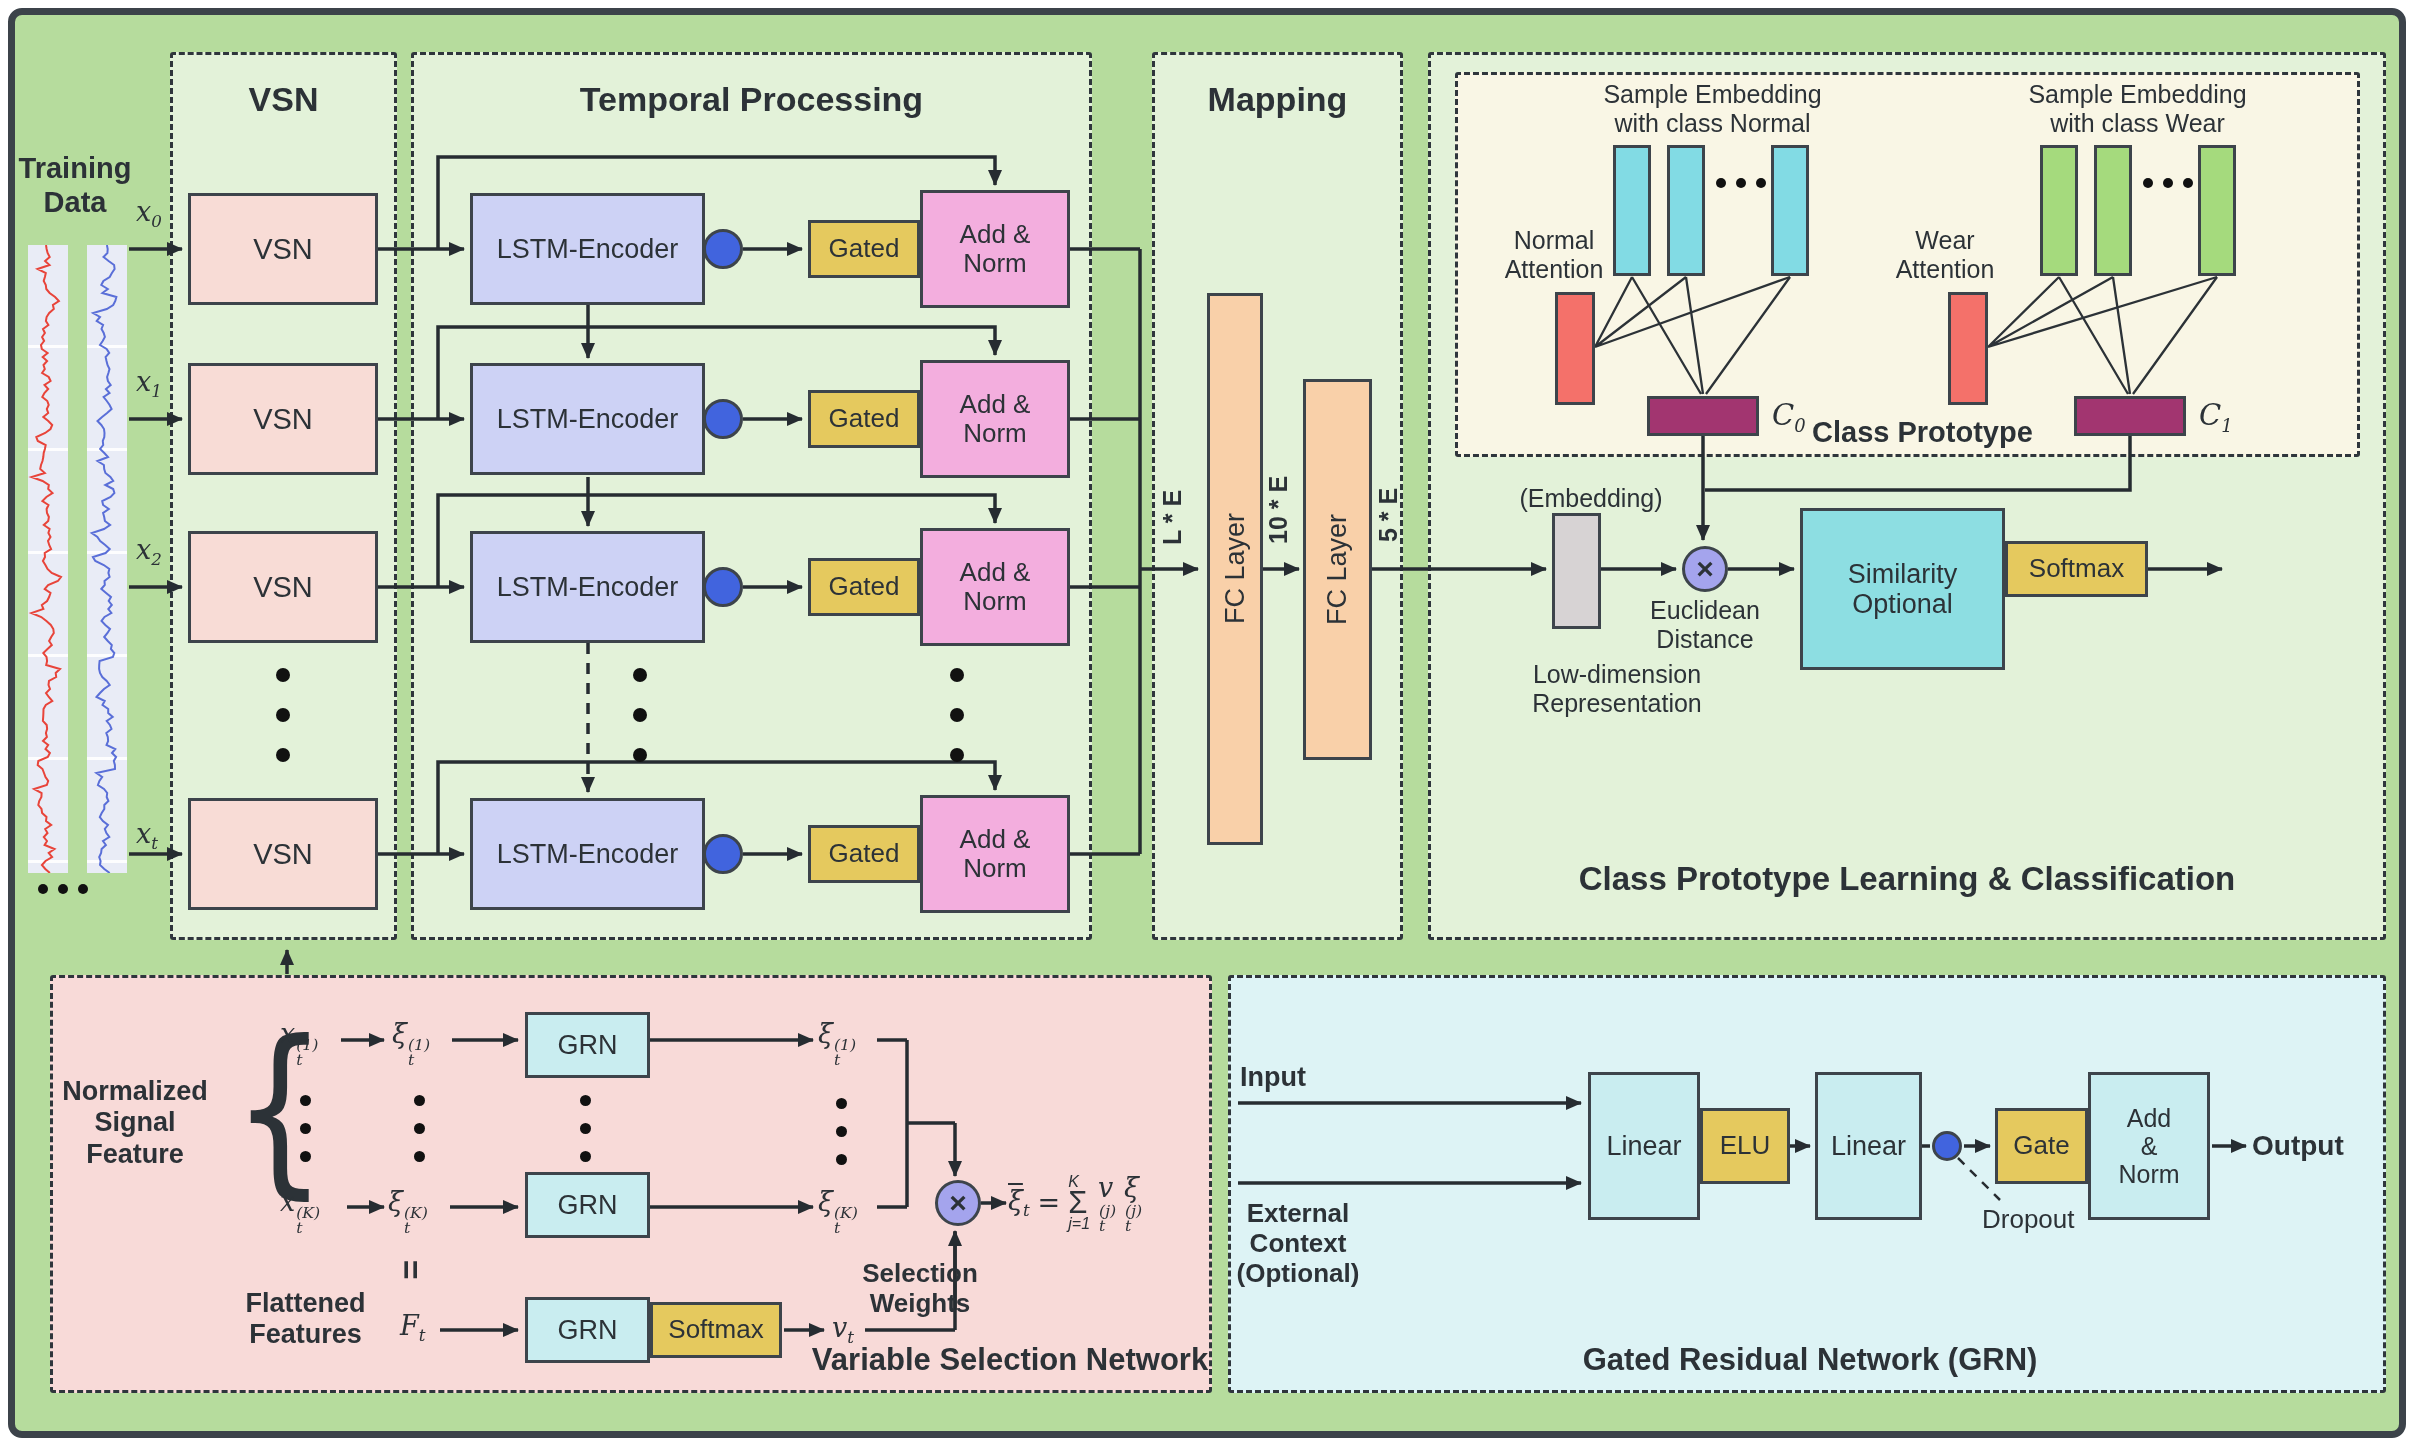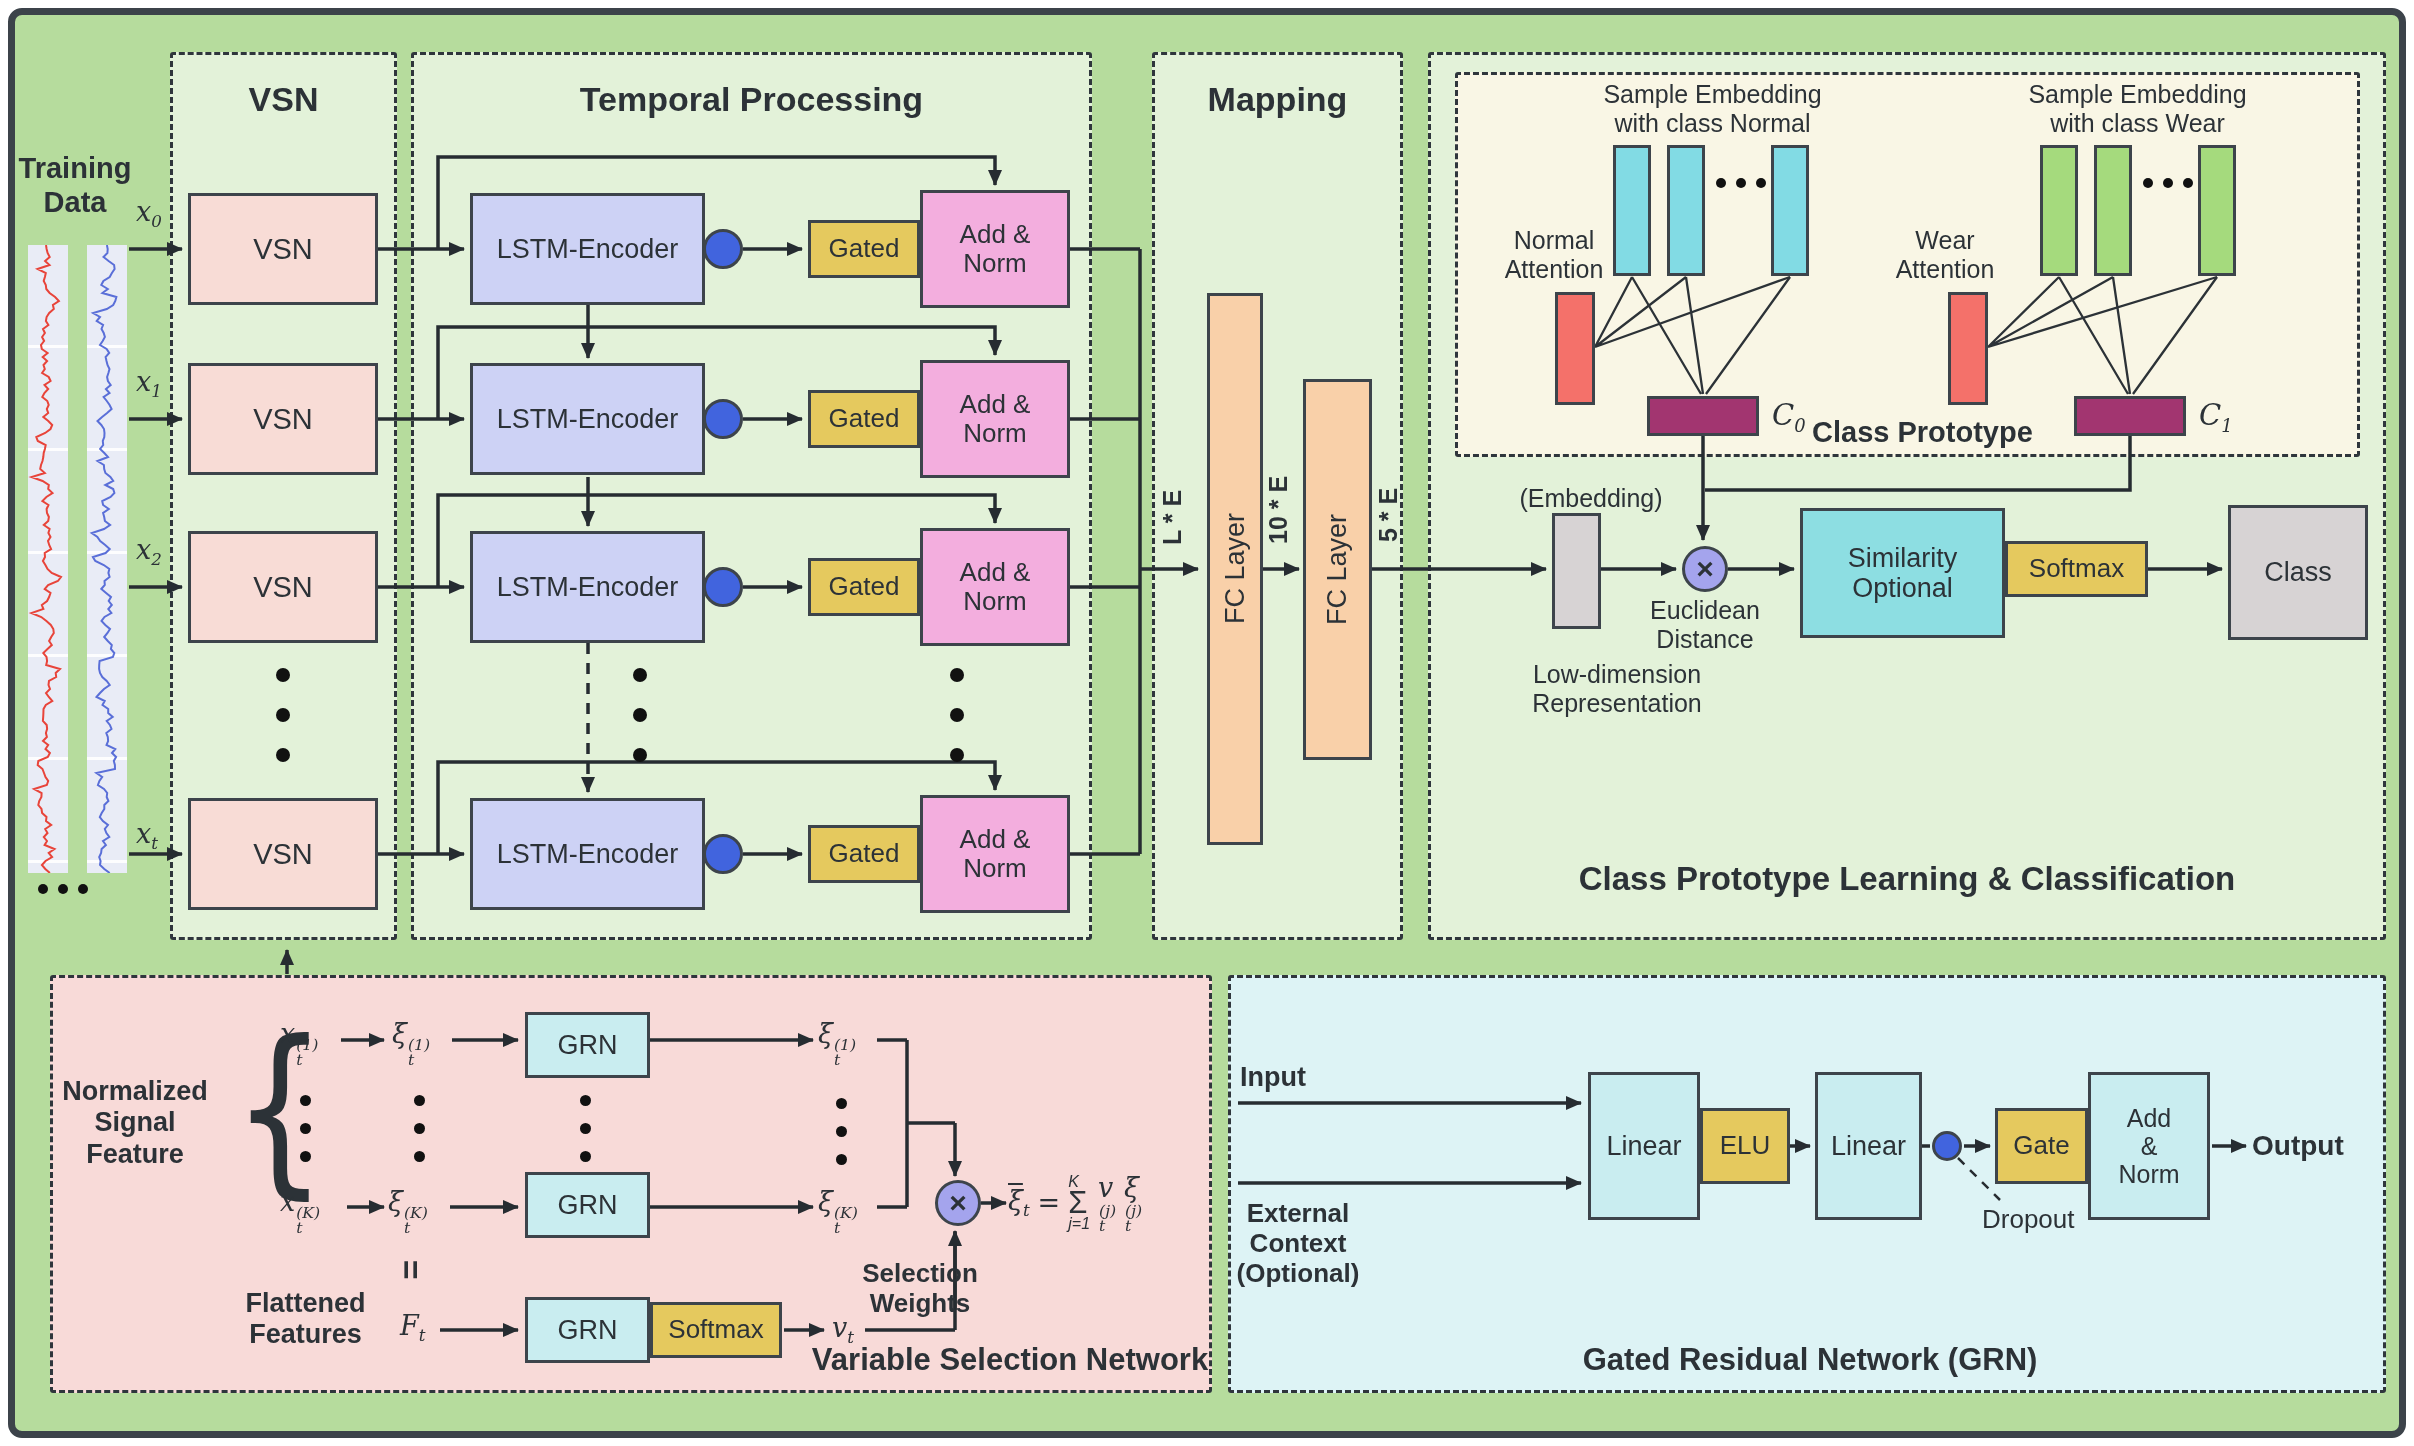--- a/index.html
+++ b/index.html
@@ -310,29 +310,26 @@
     <span>Low-dimension</span>
       <span>Representation</span>
   </div>
   <div class="circle mult" style="left:1682px;top:546px;width:46px;height:46px;">
       <span>×</span>
     </div>
   <div class="lbl" style="left:1630px;top:596px;width:150px;text-align:center;font-size:25px;">
     <span>Euclidean</span>
       <span>Distance</span>
   </div>
-  <div class="box cyanbox" style="left:1800px;top:508px;width:205px;height:130px;">
+  <div class="box cyanbox" style="left:1800px;top:508px;width:205px;height:162px;">
     <span>Similarity</span>
       <span>Optional</span>
   </div>
   <div class="box yel" style="left:2005px;top:541px;width:143px;height:56px;">
       <span>Softmax</span>
-    </div>
-  <div class="box graybox" style="left:2228px;top:505px;width:140px;height:135px;">
-      <span>Class</span>
     </div>
 
   <div class="lbl bold" style="left:40px;top:1076px;width:190px;text-align:center;font-size:27px;">
     <span>Normalized</span>
       <span>Signal</span>
       <span>Feature</span>
   </div>
   <div class="brace" style="left:232px;top:1034px;">{</div>
   <div class="mathlbl m" style="left:280px;top:1018px;"><i>x</i><span class="ss">
         <span class="sp">(1)</span>

